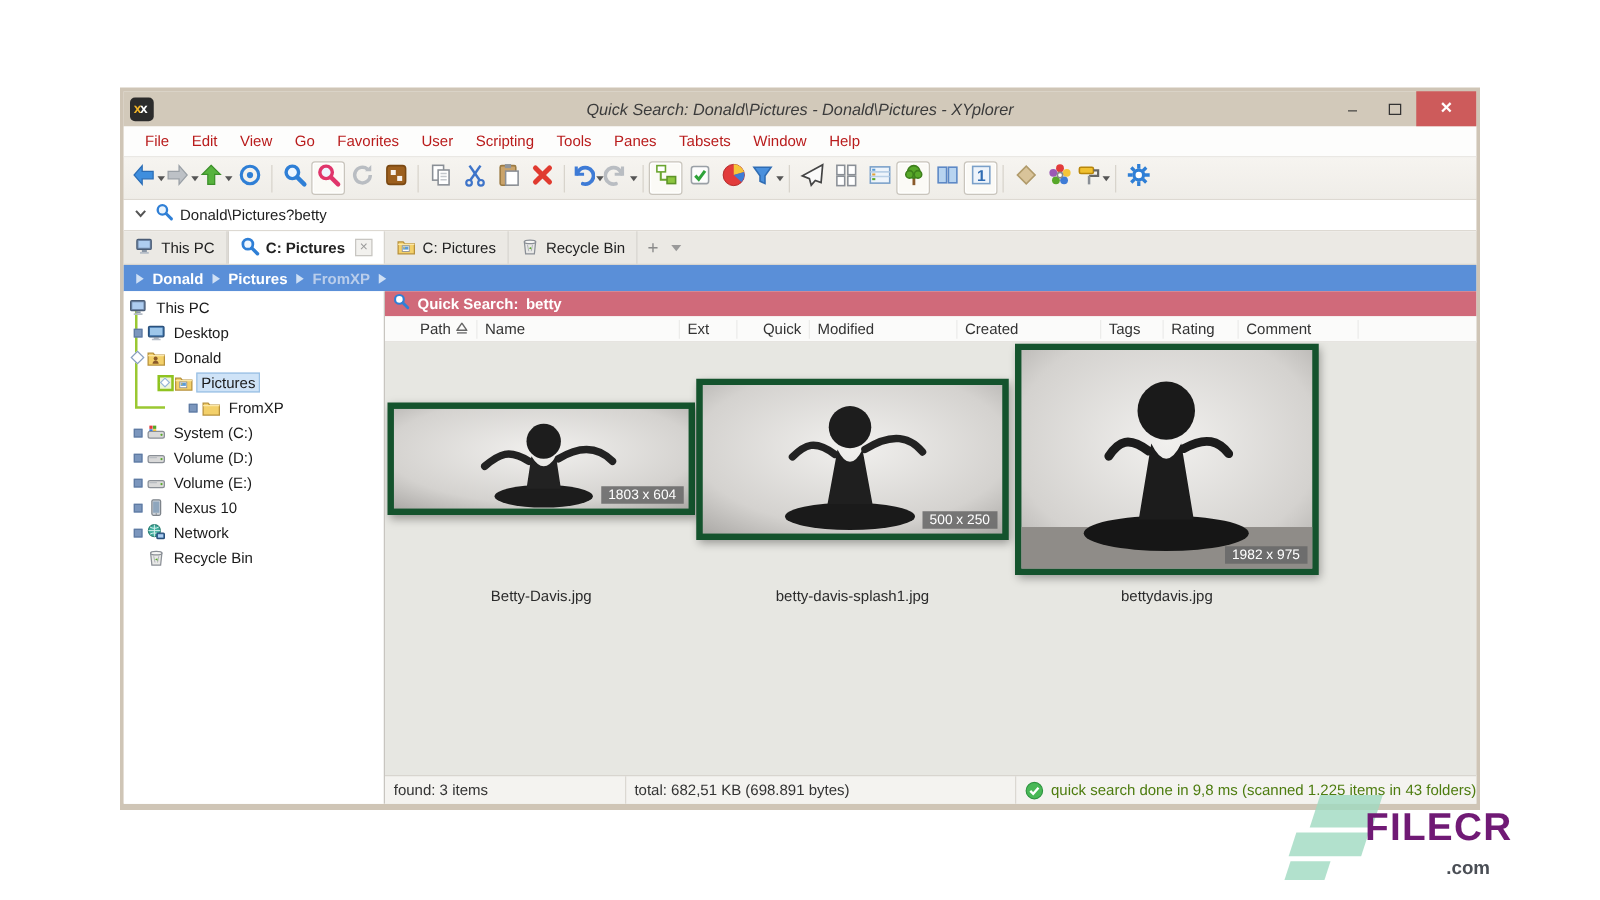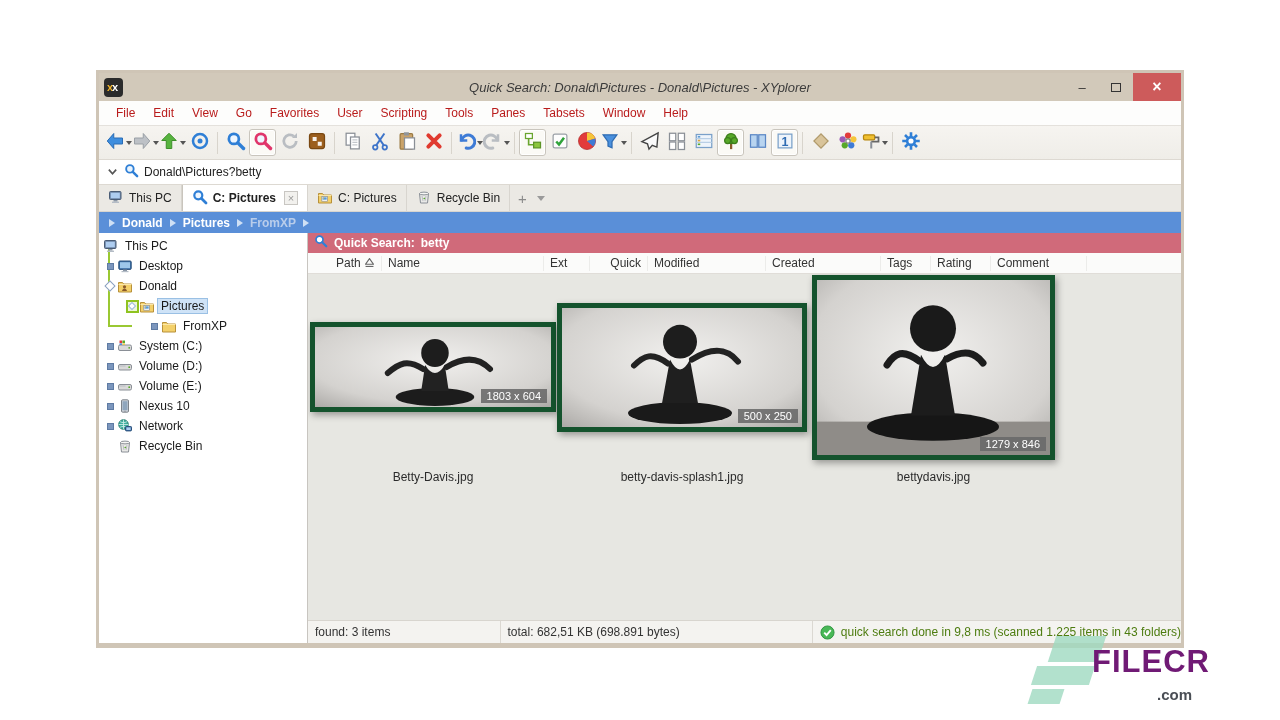--- a/index.html
+++ b/index.html
@@ -683,21 +683,21 @@
                   </defs>
                   <rect width="233" height="173" fill="url(#g3)"></rect>
                   <rect y="140" width="233" height="33" fill="#8f8c88"></rect>
                   <ellipse cx="116" cy="145" rx="66" ry="14" fill="#161616"></ellipse>
                   <path d="M104 74q12 24 24 0l10 60h-44z" fill="#1c1c1c"></path>
                   <circle cx="116" cy="48" r="23" fill="#1a1a1a"></circle>
                   <path d="M102 80C86 68 78 72 70 84" fill="none" stroke="#1c1c1c" stroke-width="7" stroke-linecap="round"></path>
                   <path d="M130 78c18-10 28-6 36 4" fill="none" stroke="#1c1c1c" stroke-width="7" stroke-linecap="round"></path>
                 </svg>
               </div>
-              <span class="badge">1279 x 846</span>
+              <span class="badge">1982 x 975</span>
             </div>
             <div class="fname" style="left: 504px; top: 196px; width: 243px;">bettydavis.jpg</div>
           </div>
         <div class="statusbar">
           <div class="sec s1">found: 3 items</div>
           <div class="sec s2">total: 682,51 KB (698.891 bytes)</div>
           <div class="sec s3">
             <svg viewBox="0 0 16 16">
                 <circle cx="8" cy="8" r="7" fill="#49b857" stroke="#2e9440"></circle>
                 <path d="M4.5 8.2 7 10.7 11.5 5.5" fill="none" stroke="#fff" stroke-width="2"></path>

